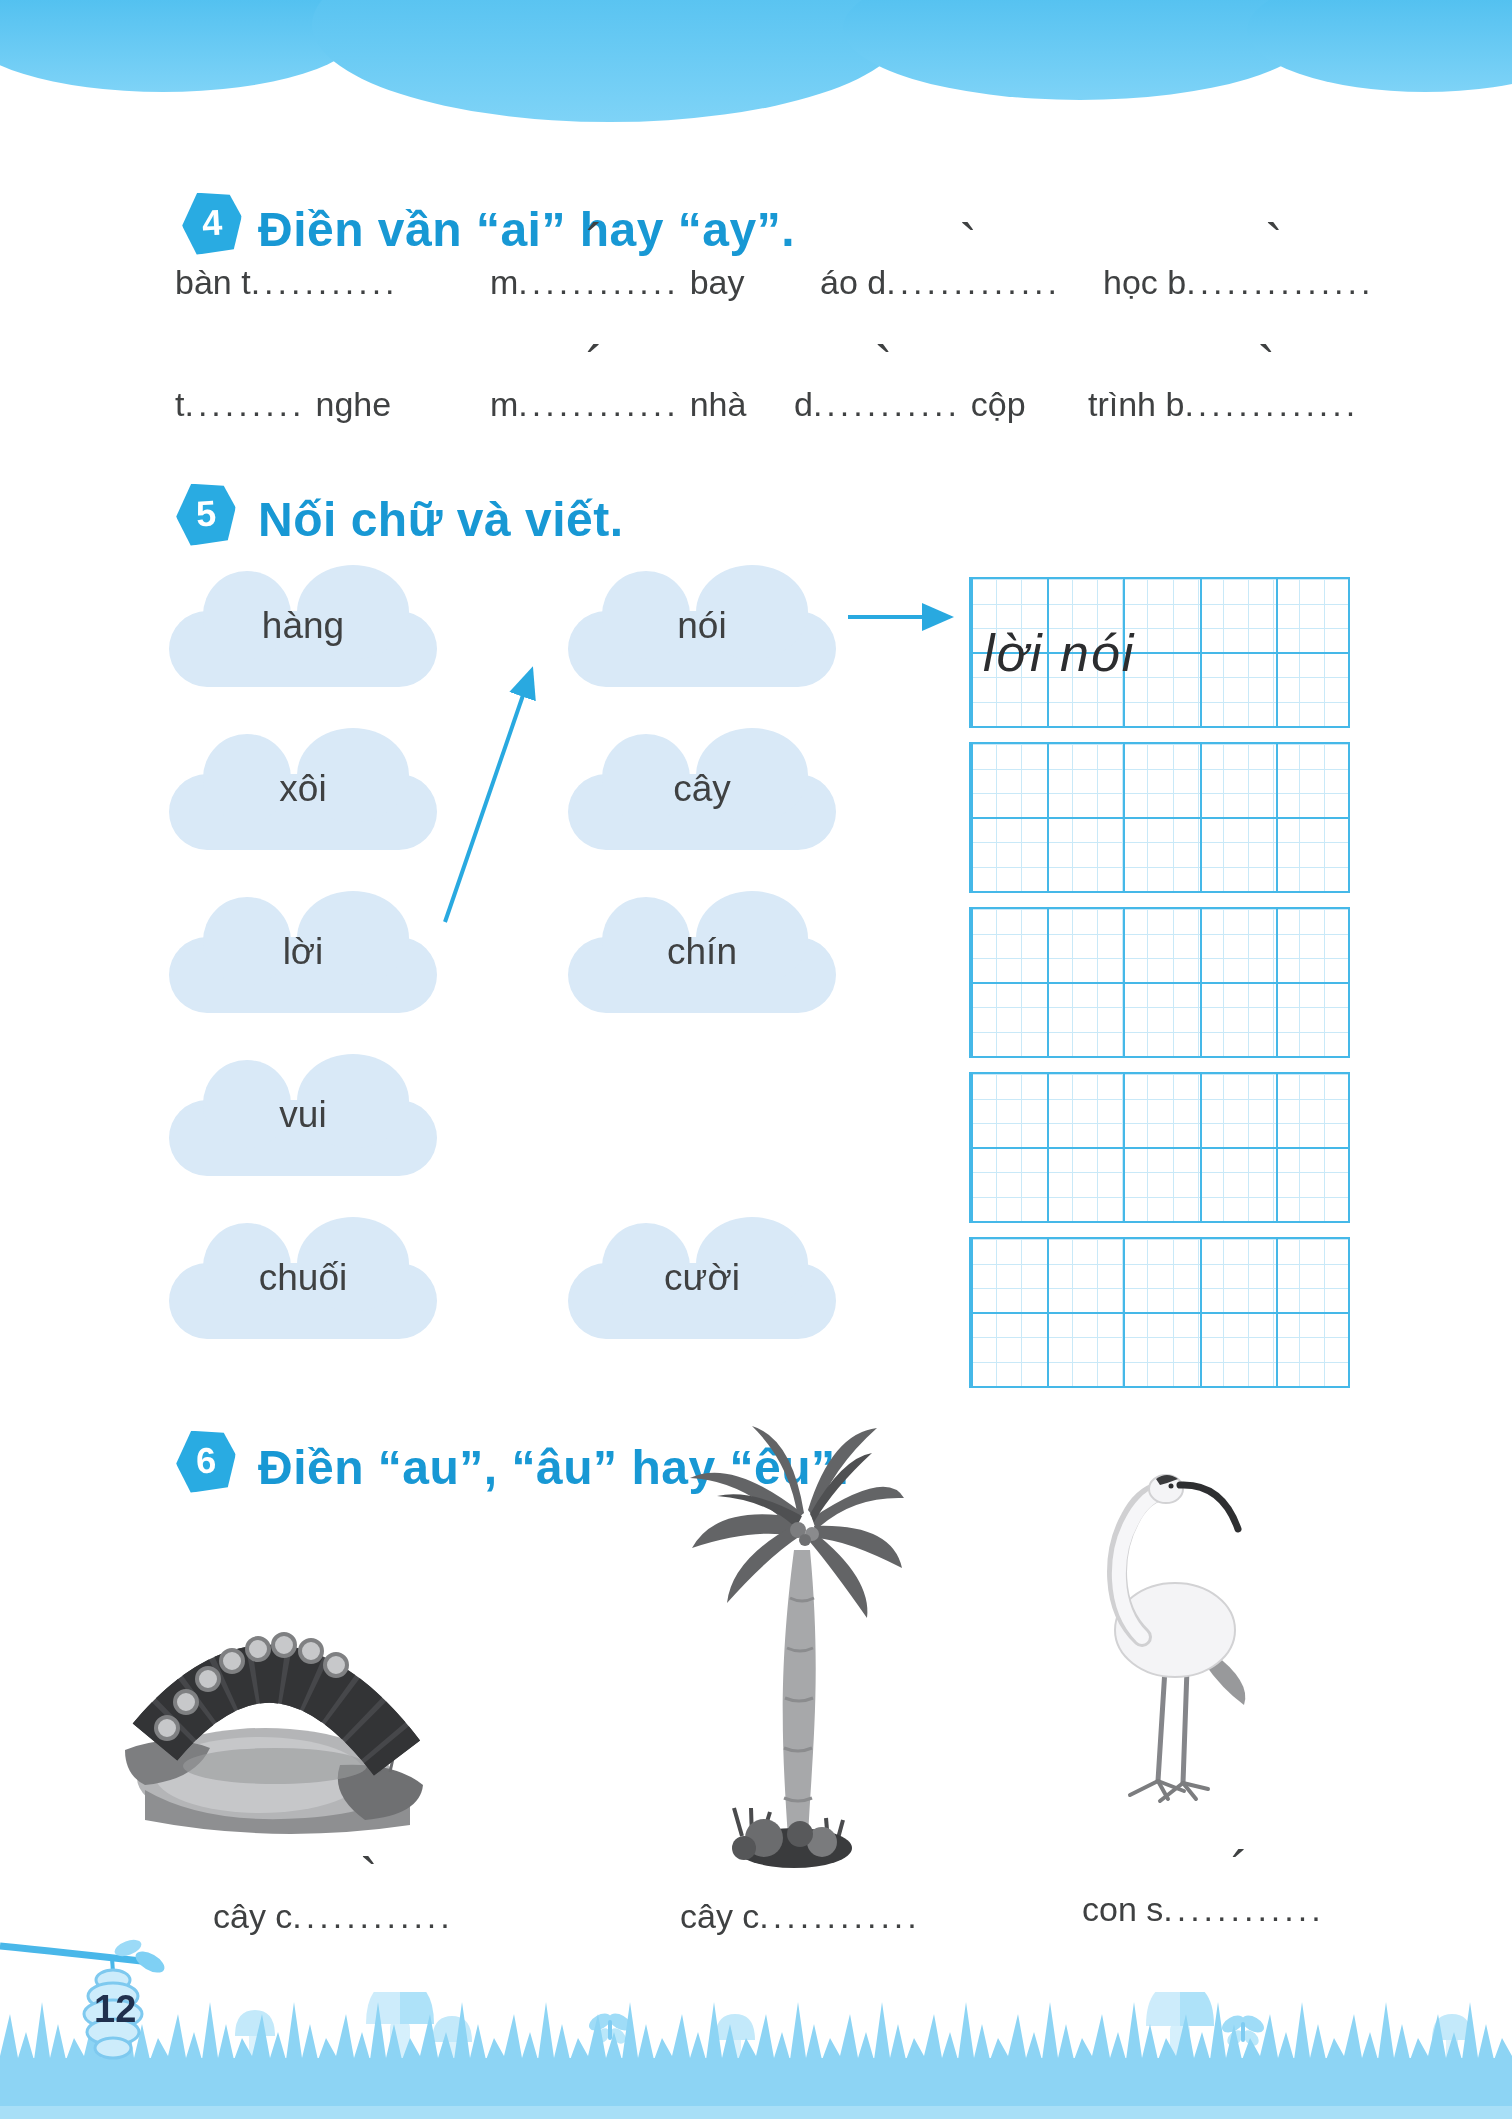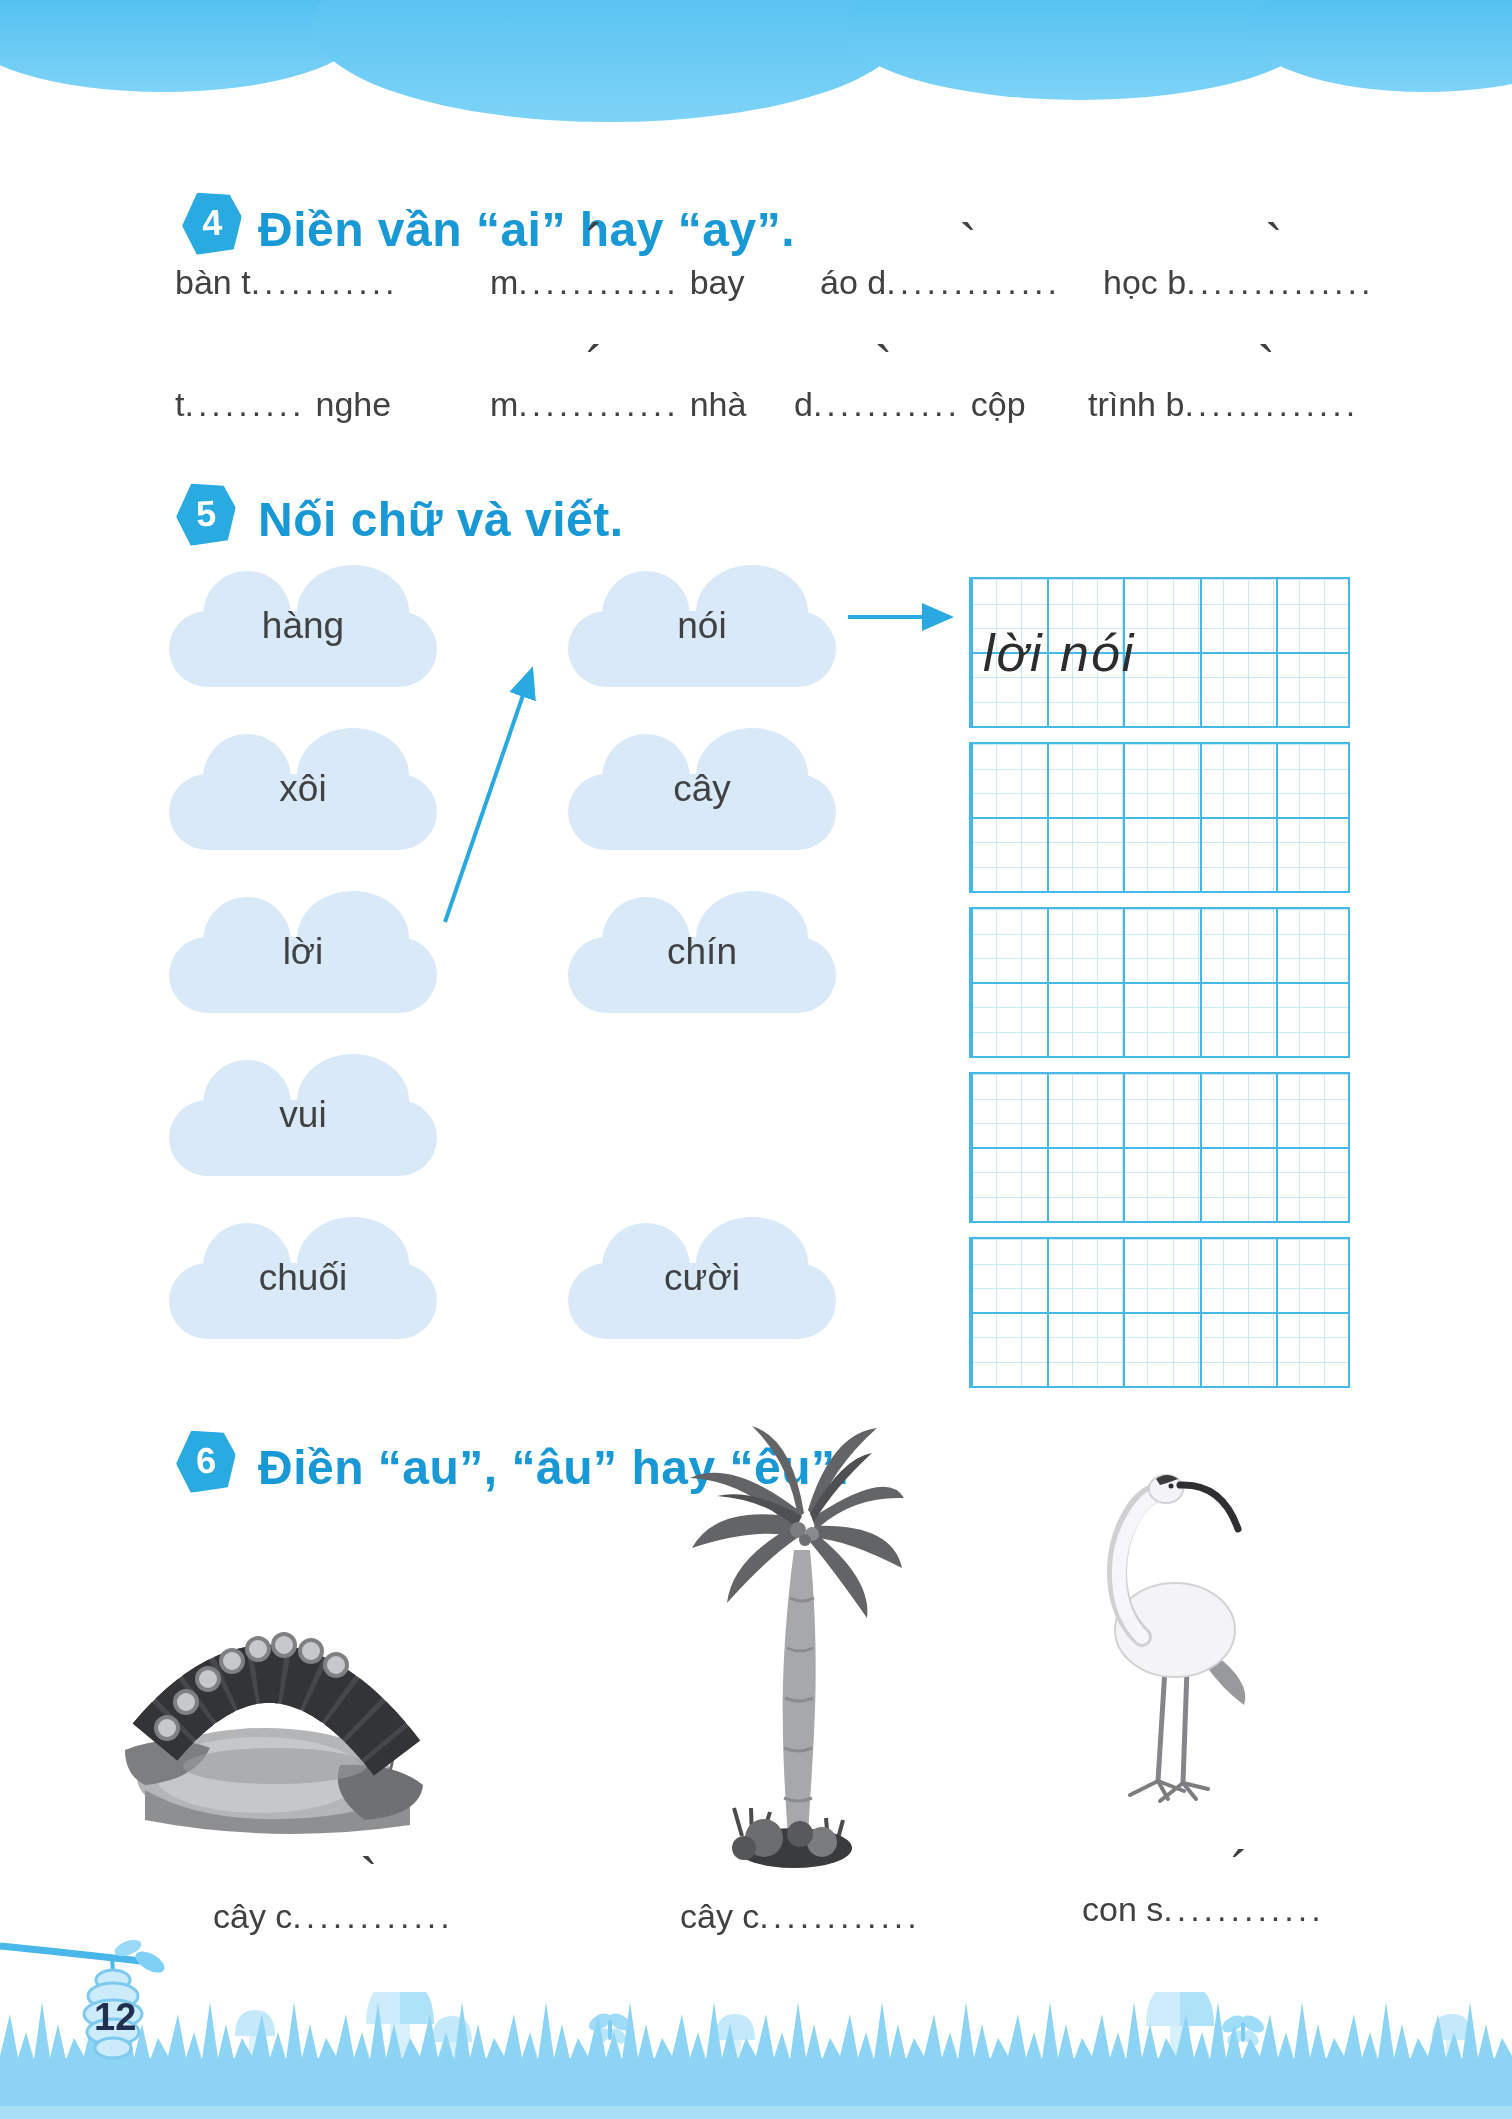--- a/index.html
+++ b/index.html
@@ -31,21 +31,21 @@
        background:
          linear-gradient(#45b8e8,#45b8e8) 0 73px / 100% 2px no-repeat,
          repeating-linear-gradient(to right,#45b8e8 0 2px,transparent 2px 76.2px),
          repeating-linear-gradient(to bottom,#c9e9f8 0 1px,transparent 1px 24.6px),
          repeating-linear-gradient(to right,#c9e9f8 0 1px,transparent 1px 25.2px),
          #fff;}
   .cursive{position:absolute;left:12px;top:12px;font-family:Liberation Sans, sans-serif;font-style:italic;
        font-size:52px;color:#2c2d2f;letter-spacing:2px;margin-top:32px;}
   
   .caption{font-size:34px;white-space:nowrap;color:#3f4142;}
-  .pagenum{font-size:38px;font-weight:bold;color:#20304e;z-index:5;margin-top:8px;}
+  .pagenum{font-size:38px;font-weight:bold;color:#20304e;z-index:5;}
 </style>
 </head>
 <body>
 
 <div class="page">
 
   <svg class="abs" style="left:0;top:0" width="1512" height="165" viewBox="0 0 1512 165">
     <defs>
       <linearGradient id="bg1" x1="0" y1="0" x2="0" y2="1">
         <stop offset="0" stop-color="#45bbee"></stop>

